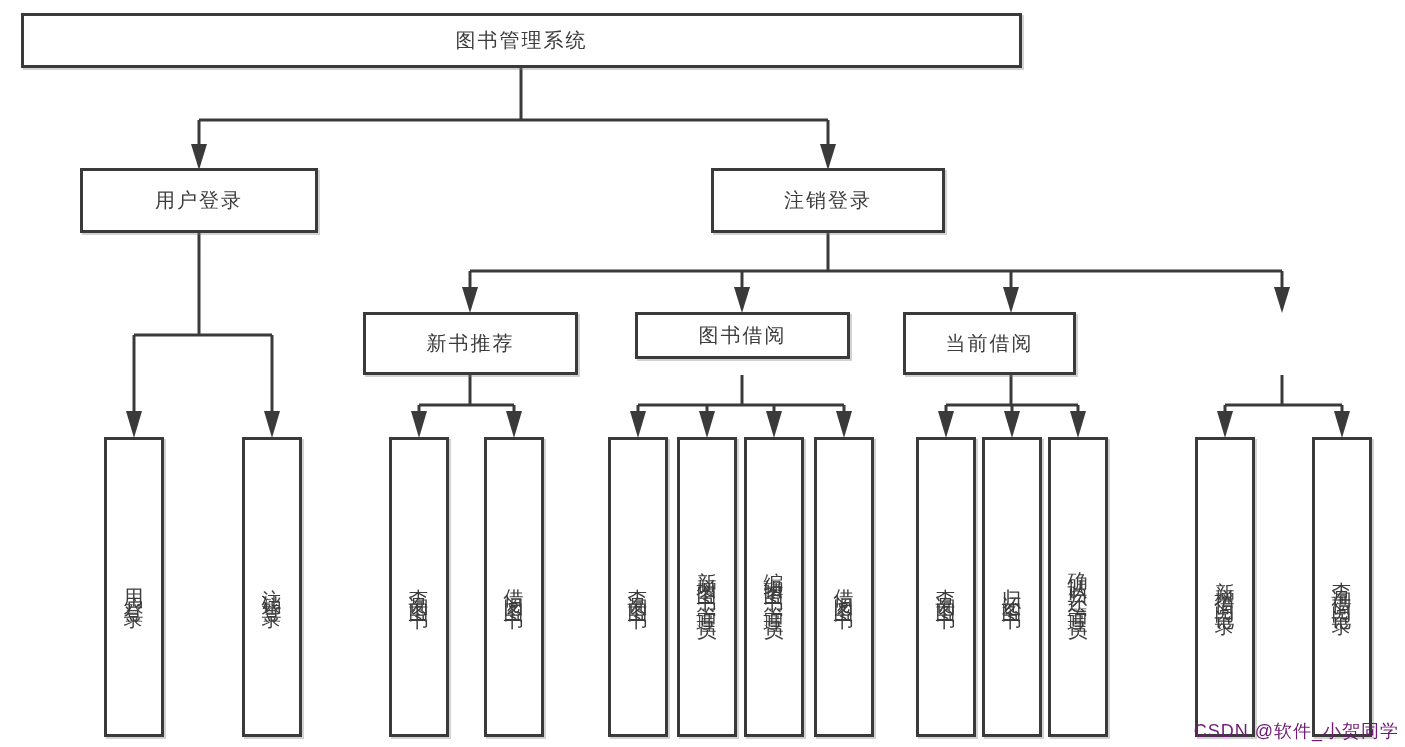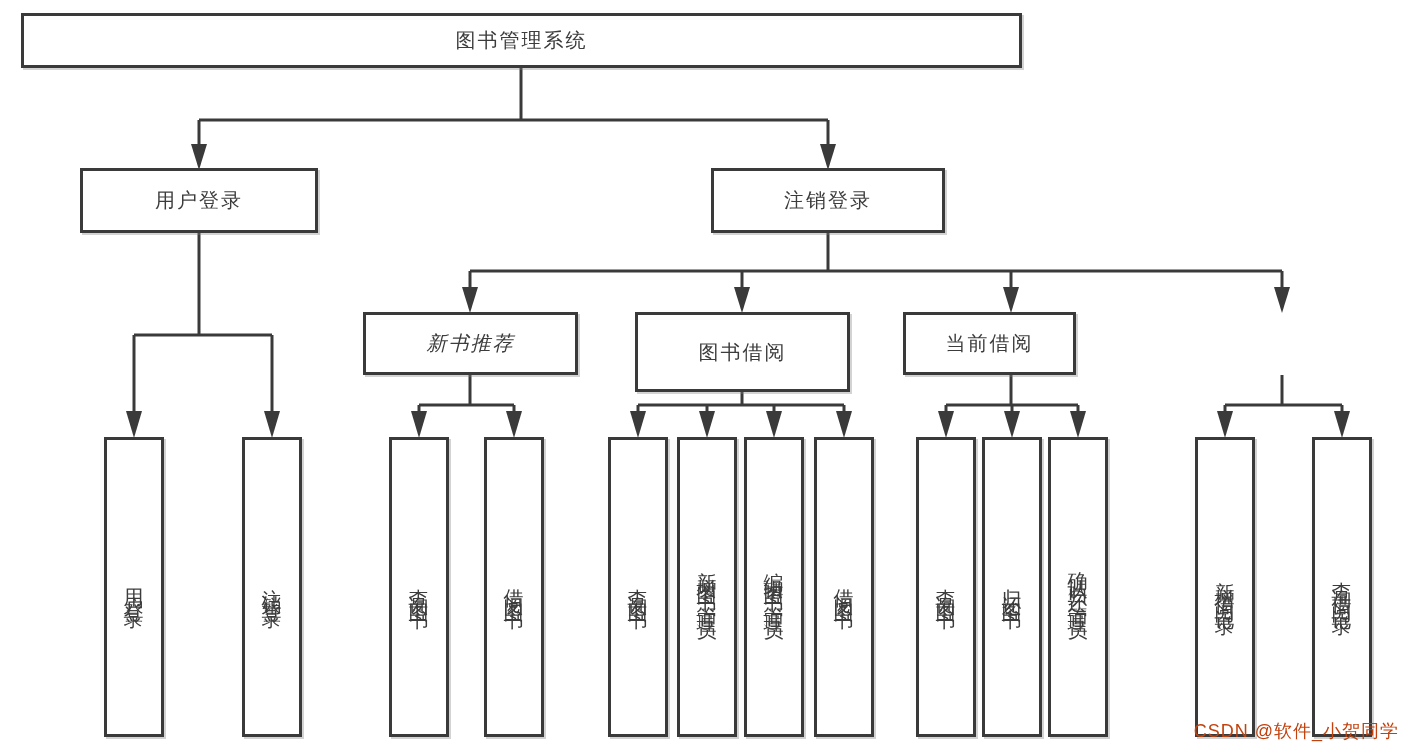--- a/index.html
+++ b/index.html
@@ -51,22 +51,22 @@
     letter-spacing: 7px;
     line-height: 1;
     white-space: nowrap;
   }
   
   #n-root   { left: 21px;   top: 13px;  width: 1001px; height: 55px; }
   
   #n-user   { left: 80px;   top: 168px; width: 238px;  height: 65px; }
   #n-mgmt   { left: 711px;  top: 168px; width: 234px;  height: 65px; }
   
-  #n-new    { left: 363px;  top: 312px; width: 215px;  height: 63px; font-style: italic; }
-  #n-borrow { left: 635px;  top: 312px; width: 215px;  height: 80px; }
+  #n-new    { left: 363px;  top: 312px; width: 215px;  height: 63px; }
+  #n-borrow { left: 635px;  top: 312px; width: 215px;  height: 47px; }
   #n-cur    { left: 903px;  top: 312px; width: 173px;  height: 63px; }
   #n-rec    { left: 1175px; top: 312px; width: 215px;  height: 63px; }
   
   #l-ul-0 { left: 104px;  }
   #l-ul-1 { left: 242px;  }
   #l-nb-0 { left: 389px;  }
   #l-nb-1 { left: 484px;  }
   #l-bb-0 { left: 608px;  }
   #l-bb-1 { left: 677px;  }
   #l-bb-2 { left: 744px;  }
@@ -74,21 +74,21 @@
   #l-cb-0 { left: 916px;  }
   #l-cb-1 { left: 982px;  }
   #l-cb-2 { left: 1048px; }
   #l-br-0 { left: 1195px; }
   #l-br-1 { left: 1312px; }
   #watermark {
     position: absolute;
     right: 6px;
     bottom: 4px;
     font-size: 18px;
-    color: #c2410c;
+    color: #701a75;
     z-index: 3;
     letter-spacing: 1px;
     white-space: nowrap;
   }
 </style>
 </head>
 <body>
 
 <div id="stage">
 

